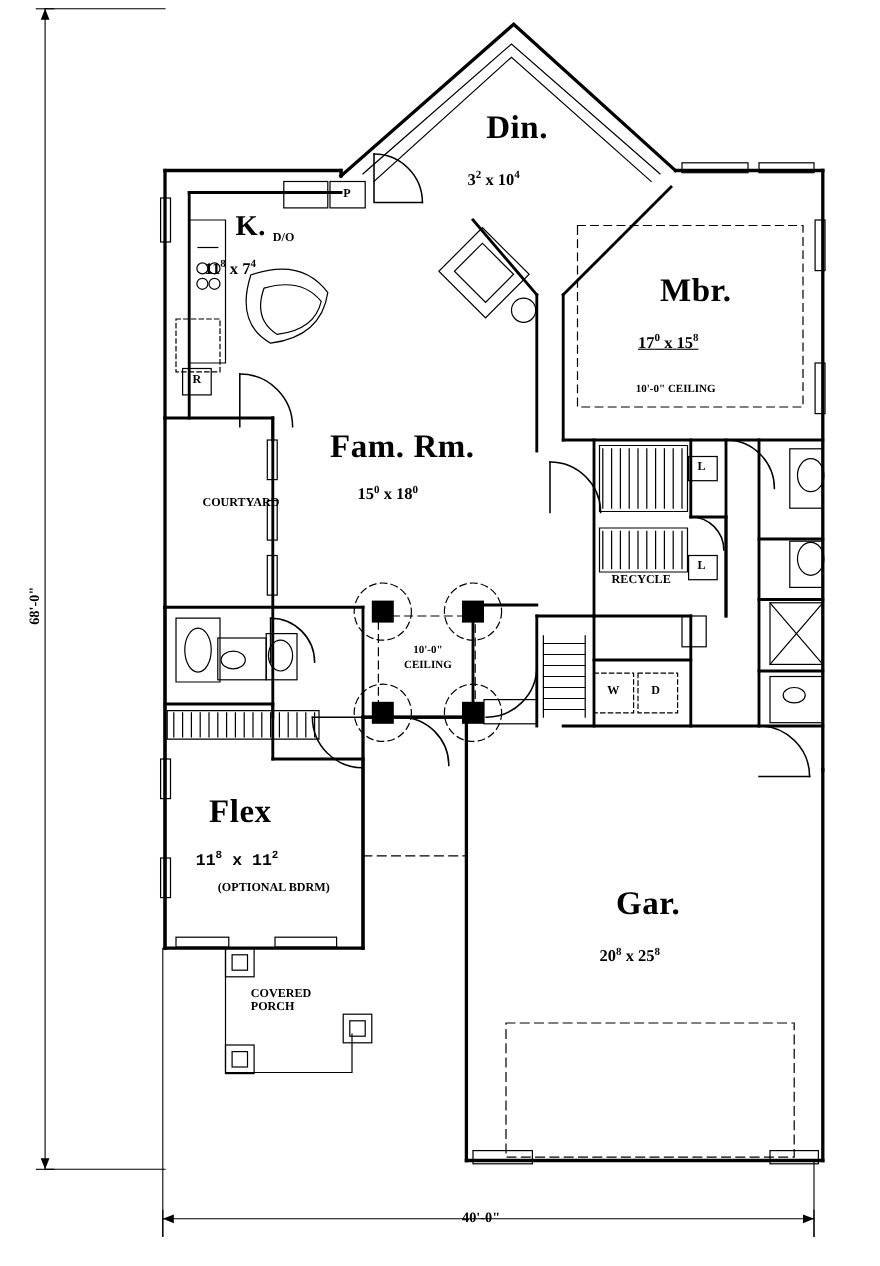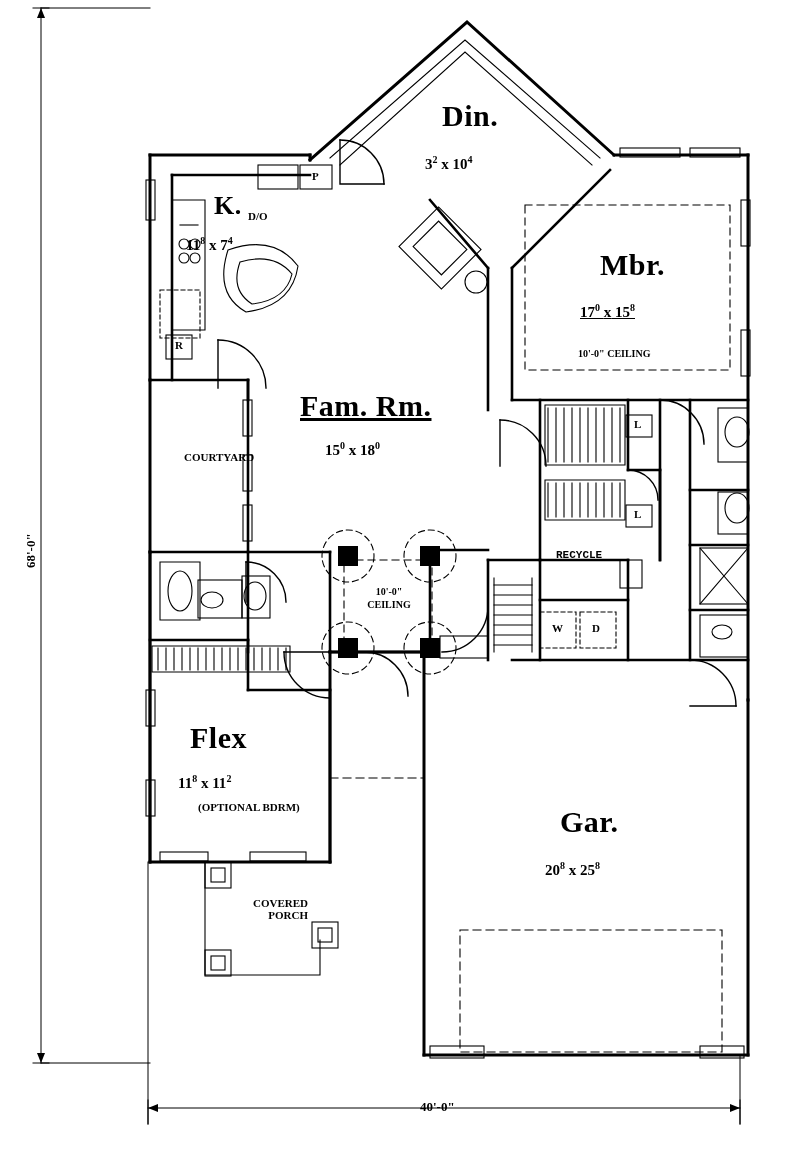--- a/index.html
+++ b/index.html
@@ -52,21 +52,21 @@
     line-height: 1.25;
   }
   .dimtext {
     font-size: 13px;
     font-weight: bold;
   }
   .vert {
     transform: rotate(-90deg);
     transform-origin: left top;
   }
-  .centered { text-align: right; }
+  .centered { text-align: left; }
 </style>
 </head>
 <body>
 
 <svg id="plan" viewBox="0 0 800 1151" xmlns="http://www.w3.org/2000/svg">
   <rect x="0" y="0" width="800" height="1151" fill="#ffffff"></rect>
 
   <g stroke="#000" fill="none" stroke-linecap="square">
 
     <g stroke-width="1">
@@ -323,38 +323,38 @@
 <div class="lbl tiny" style="left:634px; top:509px;">L</div>
 
 <div class="lbl room-name" style="left:600px; top:249px;">Mbr.</div>
 <div class="lbl dims" style="left:580px; top:303px;text-decoration:underline;">
   <span>17</span><sup>0</sup>
   <span>x</span>
   <span>15</span><sup>8</sup>
 </div>
 <div class="lbl ceil" style="left:578px; top:348px;">10'-0" CEILING</div>
 
-<div class="lbl room-name" style="left:300px; top:390px;text-decoration:underline;">Fam. Rm.</div>
+<div class="lbl room-name" style="left:300px; top:390px;">Fam. Rm.</div>
 <div class="lbl dims" style="left:325px; top:441px;">
   <span>15</span><sup>0</sup>
   <span>x</span>
   <span>18</span><sup>0</sup>
 </div>
 
 <div class="lbl tiny" style="left:156px; top:452px;margin-left:28px;">COURTYARD</div>
 
-<div class="lbl tiny" style="left:556px; top:550px;font-family:Liberation Mono, monospace;">RECYCLE</div>
+<div class="lbl tiny" style="left:556px; top:522px;">RECYCLE</div>
 
 <div class="lbl ceil" style="left:360px; top:586px; width:58px;">
   <span>10'-0"</span><br>
   <span>CEILING</span>
 </div>
 
 <div class="lbl room-name" style="left:190px; top:722px;">Flex</div>
-<div class="lbl dims" style="left:178px; top:774px;">
+<div class="lbl dims" style="left:178px; top:774px;font-family:Liberation Mono, monospace;">
   <span>11</span><sup>8</sup>
   <span>x</span>
   <span>11</span><sup>2</sup>
 </div>
 <div class="lbl tiny" style="left:172px; top:802px;margin-left:26px;">(OPTIONAL BDRM)</div>
 
 <div class="lbl tiny centered" style="left:228px; top:898px; width:80px;">
   <span>COVERED</span><br>
   <span>PORCH</span>
 </div>

